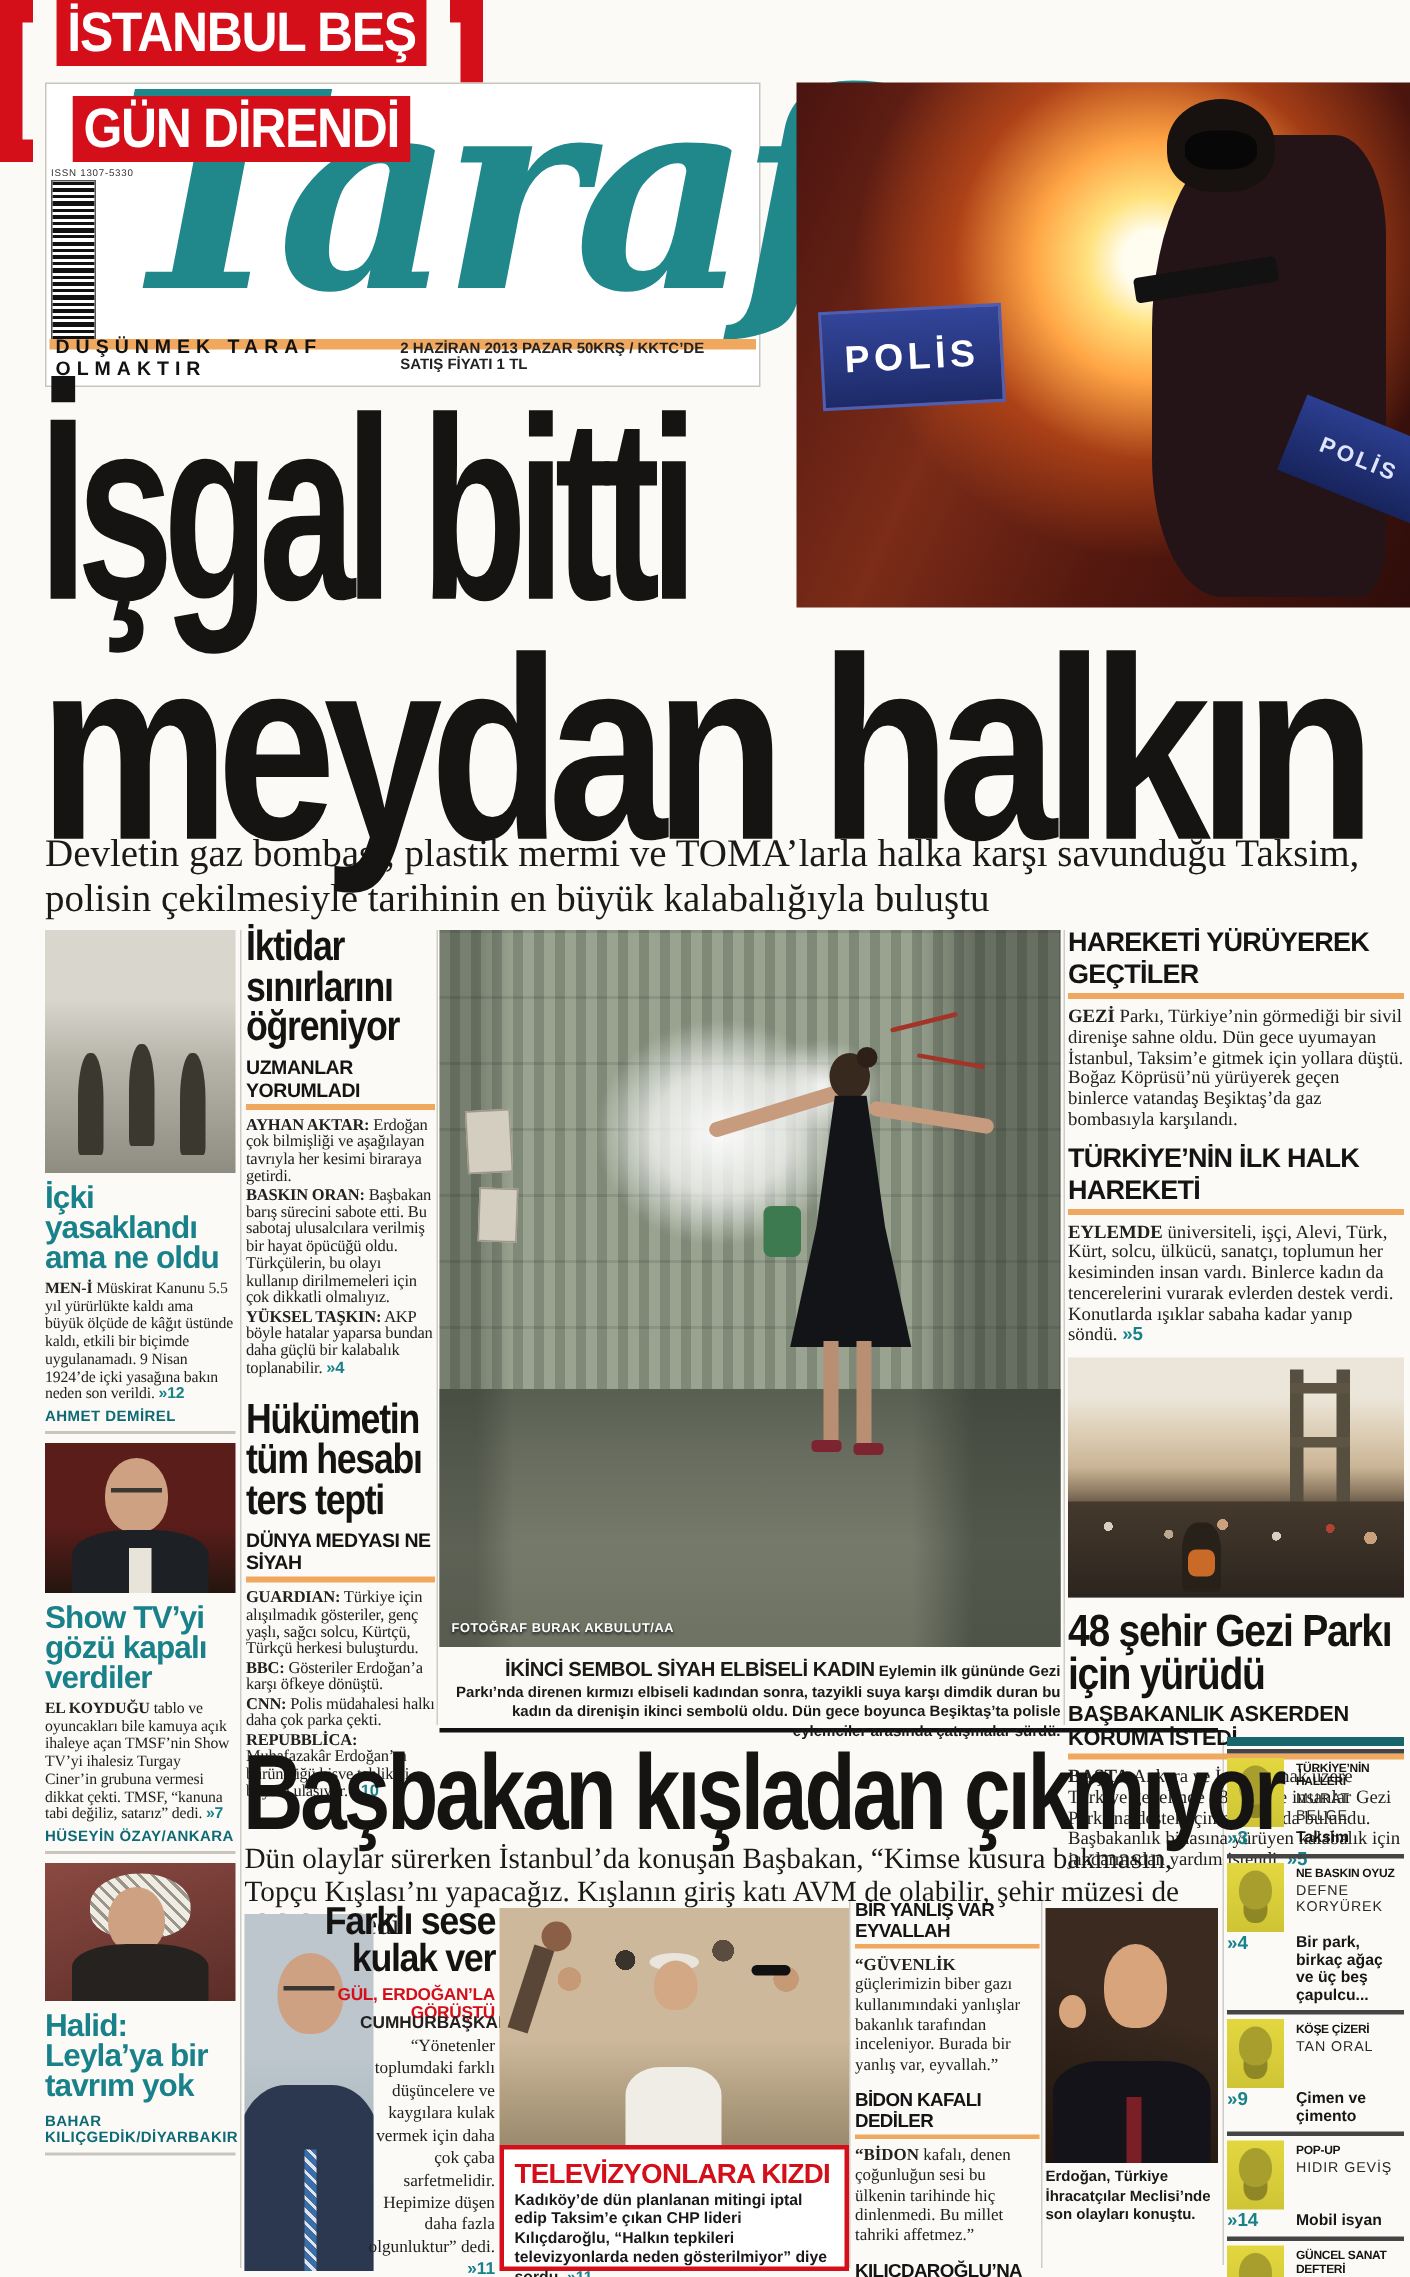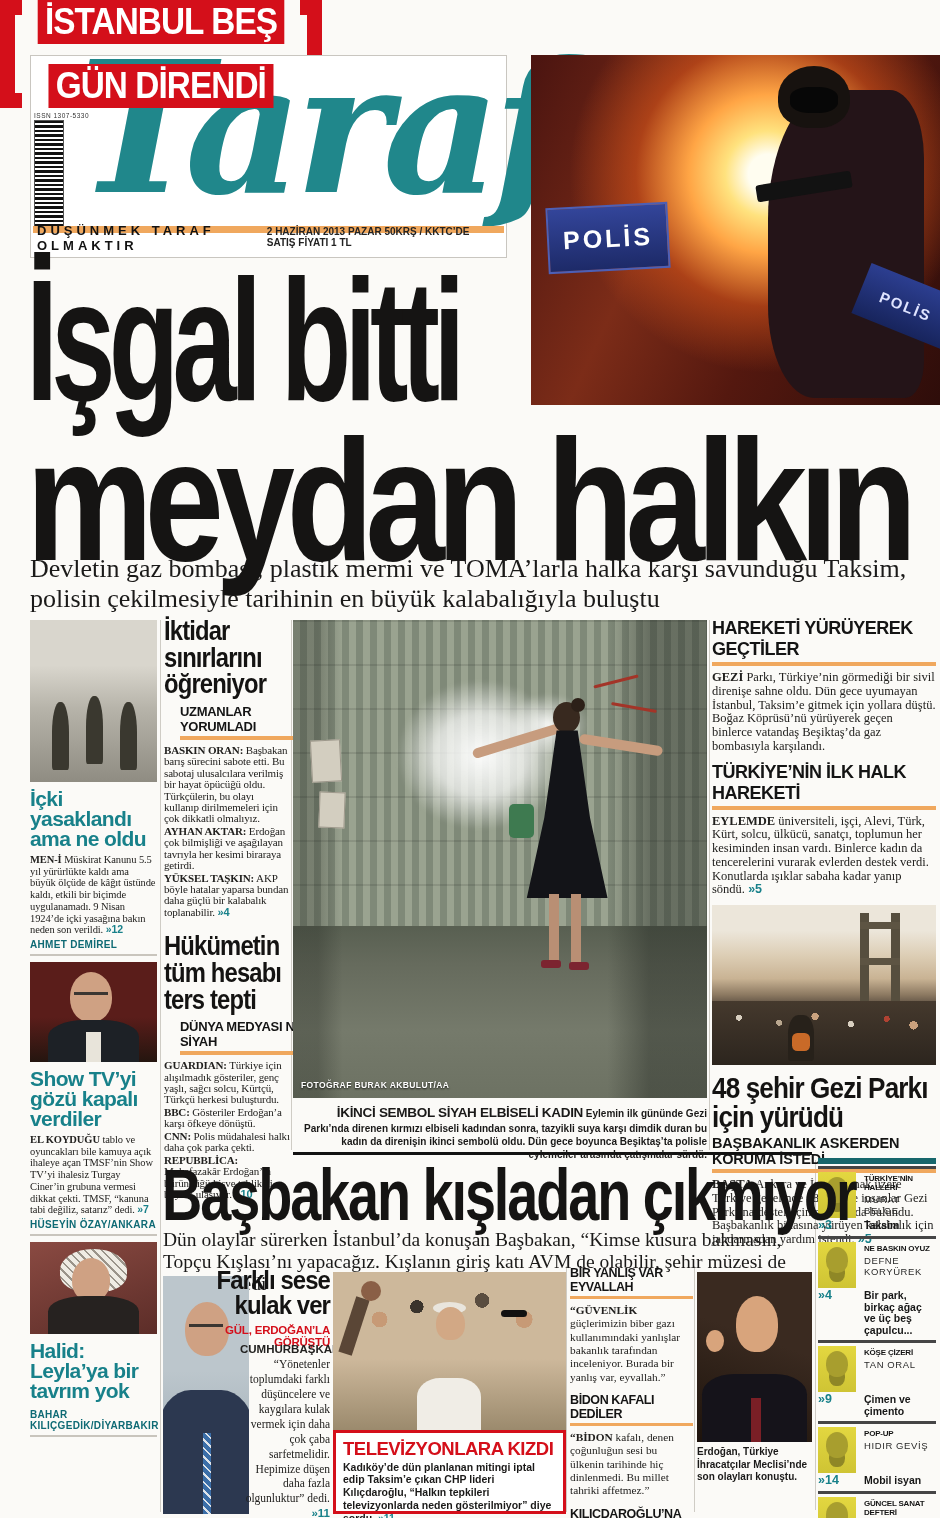--- a/index.html
+++ b/index.html
@@ -80,21 +80,21 @@
   .face { position:absolute; border-radius:50% 50% 46% 46%; background:#cfa183; }
   .suit { position:absolute; bottom:0; left:14%; width:72%; height:42%; background:#1d2126; border-radius:40% 40% 0 0; }
   .shirt { position:absolute; bottom:0; left:44%; width:12%; height:30%; background:#e8e4da; }
   .scarf { position:absolute; left:24%; top:8%; width:52%; height:46%; border-radius:50% 50% 40% 40%;
     background:repeating-linear-gradient(45deg,#efece4 0 4px,#9a948a 4px 6px); }
 
   
   .mid-col { left:164px; top:618px; width:126px; }
   .mid-head { font-weight:700; font-size:28px; line-height:.95; letter-spacing:-1px; color:#141312; width:148px;
     transform:scaleX(.85); transform-origin:0 0; }
-  .mid-col .kicker { font-size:13px; width:126px; margin-top:6px;margin-left:16px; }
+  .mid-col .kicker { font-size:13px; width:126px; margin-top:6px; }
   .mid-col .body { font-size:11px; line-height:1.04; letter-spacing:-.15px; color:#22211f; }
   .mid-col .body p { margin-bottom:1px; }
   .gap14 { height:14px; }
 
   
   .center-photo { left:293px; top:620px; width:414px; height:478px;
     background:
       linear-gradient(90deg, rgba(30,34,28,.28) 0 6%, rgba(0,0,0,0) 12% 76%, rgba(35,40,34,.42) 86%),
       linear-gradient(180deg, rgba(0,0,0,0) 0 64%, #596052 64% 64.5%, #666b5d 72%, #757a6b 86%, #6d7263),
       repeating-linear-gradient(180deg, rgba(0,0,0,.10) 0 2px, rgba(0,0,0,0) 2px 44px),
@@ -283,22 +283,22 @@
     <div class="suit" style="background:#262220;"></div>
   </div>
   <div class="teal-head">Halid: Leyla’ya bir tavrım yok</div>
   <div class="byline">BAHAR KILIÇGEDİK/DİYARBAKIR</div>
 </div>
 
 <div class="abs mid-col">
   <div class="mid-head">İktidar sınırlarını öğreniyor</div>
   <div class="kicker">UZMANLAR YORUMLADI</div>
   <div class="serif body">
+    <p><span class="spk">AYHAN AKTAR:</span> <span>Erdoğan çok bilmişliği ve aşağılayan tavrıyla her kesimi biraraya getirdi.</span></p>
     <p><span class="spk">BASKIN ORAN:</span> <span>Başbakan barış sürecini sabote etti. Bu sabotaj ulusalcılara verilmiş bir hayat öpücüğü oldu. Türkçülerin, bu olayı kullanıp dirilmemeleri için çok dikkatli olmalıyız.</span></p>
-    <p><span class="spk">AYHAN AKTAR:</span> <span>Erdoğan çok bilmişliği ve aşağılayan tavrıyla her kesimi biraraya getirdi.</span></p>
     <p><span class="spk">YÜKSEL TAŞKIN:</span> <span>AKP böyle hatalar yaparsa bundan daha güçlü bir kalabalık toplanabilir.</span> <span class="pref">»4</span></p>
   </div>
   <div class="gap14"></div>
   <div class="mid-head">Hükümetin tüm hesabı ters tepti</div>
   <div class="kicker">DÜNYA MEDYASI NE SİYAH</div>
   <div class="serif body">
     <p><span class="spk">GUARDIAN:</span> <span>Türkiye için alışılmadık gösteriler, genç yaşlı, sağcı solcu, Kürtçü, Türkçü herkesi buluşturdu.</span></p>
     <p><span class="spk">BBC:</span> <span>Gösteriler Erdoğan’a karşı öfkeye dönüştü.</span></p>
     <p><span class="spk">CNN:</span> <span>Polis müdahalesi halkı daha çok parka çekti.</span></p>
     <p><span class="spk">REPUBBLİCA:</span> <span>Muhafazakâr Erdoğan’ın büründüğü kisve tehlikeli boyuta ulaşıyor.</span> <span class="pref">»10</span></p>

